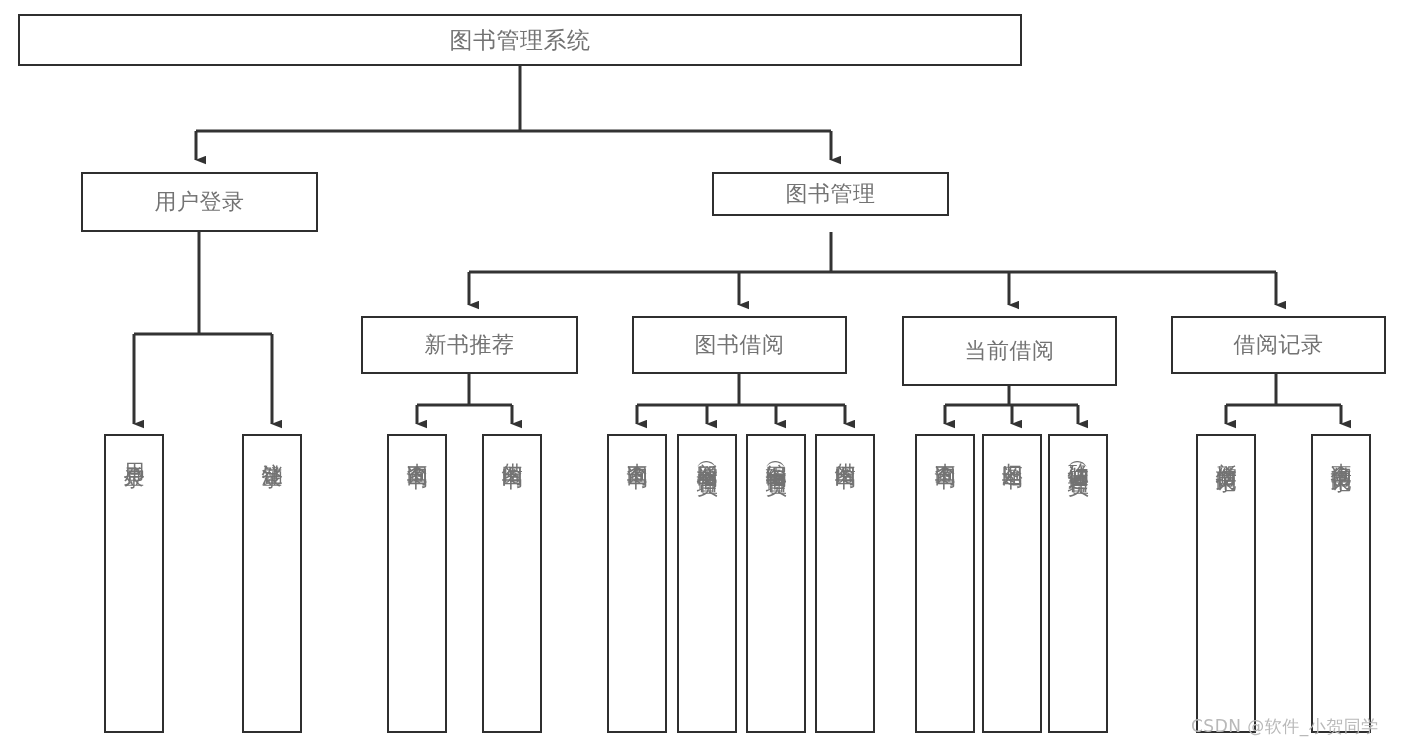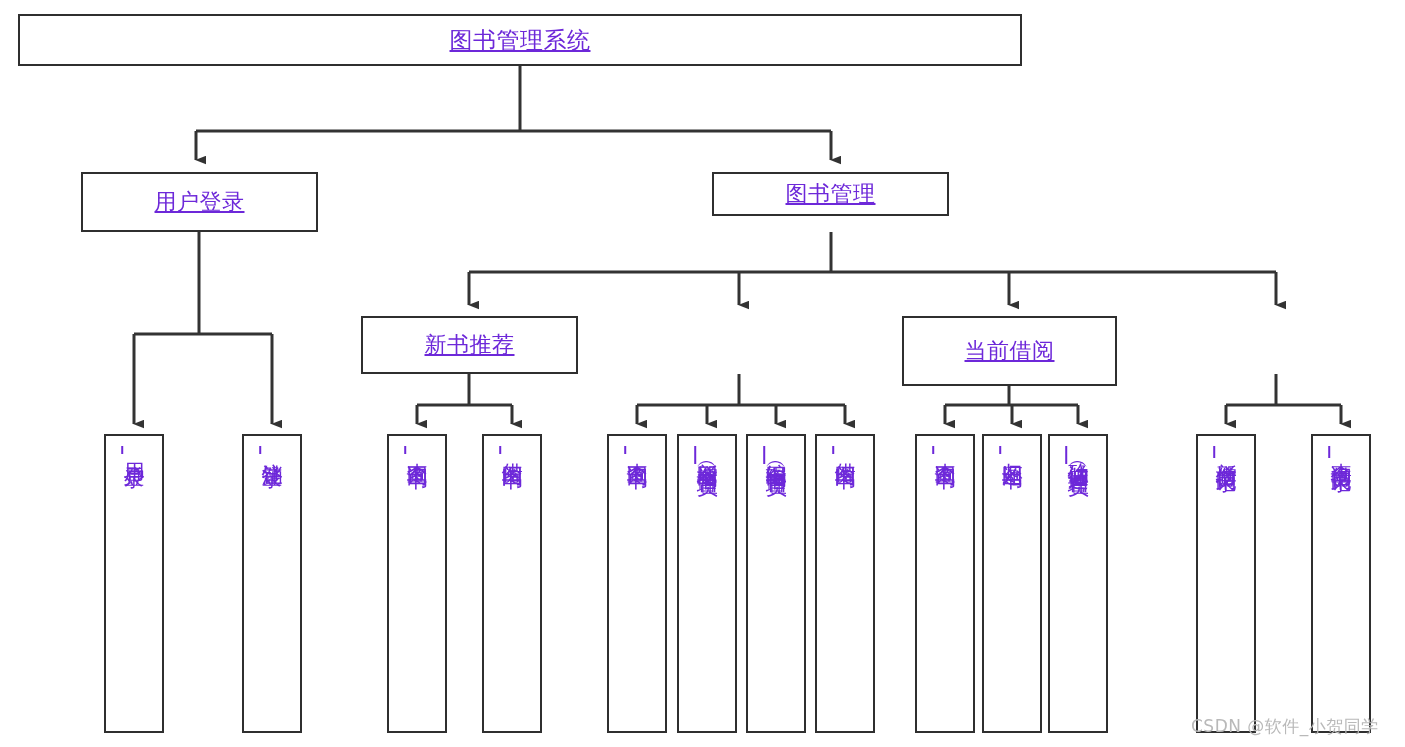--- a/index.html
+++ b/index.html
@@ -33,25 +33,24 @@
     background: #ffffff;
     border: 2.5px solid #2f2f2f;
     display: flex;
     align-items: center;
     justify-content: center;
     overflow: hidden;
   }
   .node-label {
     font-size: 22px;
     line-height: 1.15;
-    color: #6d28d9;
+    color: #737373;
     letter-spacing: 0.5px;
     white-space: nowrap;
     text-align: center;
-    text-decoration: underline;
   }
   
   .level-root .node-label { font-size: 23px; }
   .level-2 .node-label { font-size: 22px; }
   .level-3 .node-label { font-size: 22px; }
 
   
   .node.vertical {
     align-items: flex-start;
     justify-content: center;
@@ -139,23 +138,29 @@
   <div class="node level-2" style="left:81px; top:172px; width:237px; height:60px;">
     <span class="node-label">用户登录</span>
   </div>
   <div class="node level-2" style="left:712px; top:172px; width:237px; height:44px;">
     <span class="node-label">图书管理</span>
   </div>
 
   <div class="node level-3" style="left:361px; top:316px; width:217px; height:58px;">
     <span class="node-label">新书推荐</span>
   </div>
+  <div class="node level-3" style="left:632px; top:316px; width:215px; height:58px;">
+    <span class="node-label">图书借阅</span>
+  </div>
   <div class="node level-3" style="left:902px; top:316px; width:215px; height:70px;">
     <span class="node-label">当前借阅</span>
   </div>
+  <div class="node level-3" style="left:1171px; top:316px; width:215px; height:58px;">
+    <span class="node-label">借阅记录</span>
+  </div>
 
   <div class="node vertical" style="left:104px; top:434px; width:60px; height:299px;">
     <span class="node-label">用户登录</span>
   </div>
   <div class="node vertical" style="left:242px; top:434px; width:60px; height:299px;">
     <span class="node-label">注销登录</span>
   </div>
 
   <div class="node vertical" style="left:387px; top:434px; width:60px; height:299px;">
     <span class="node-label">查询图书</span>

